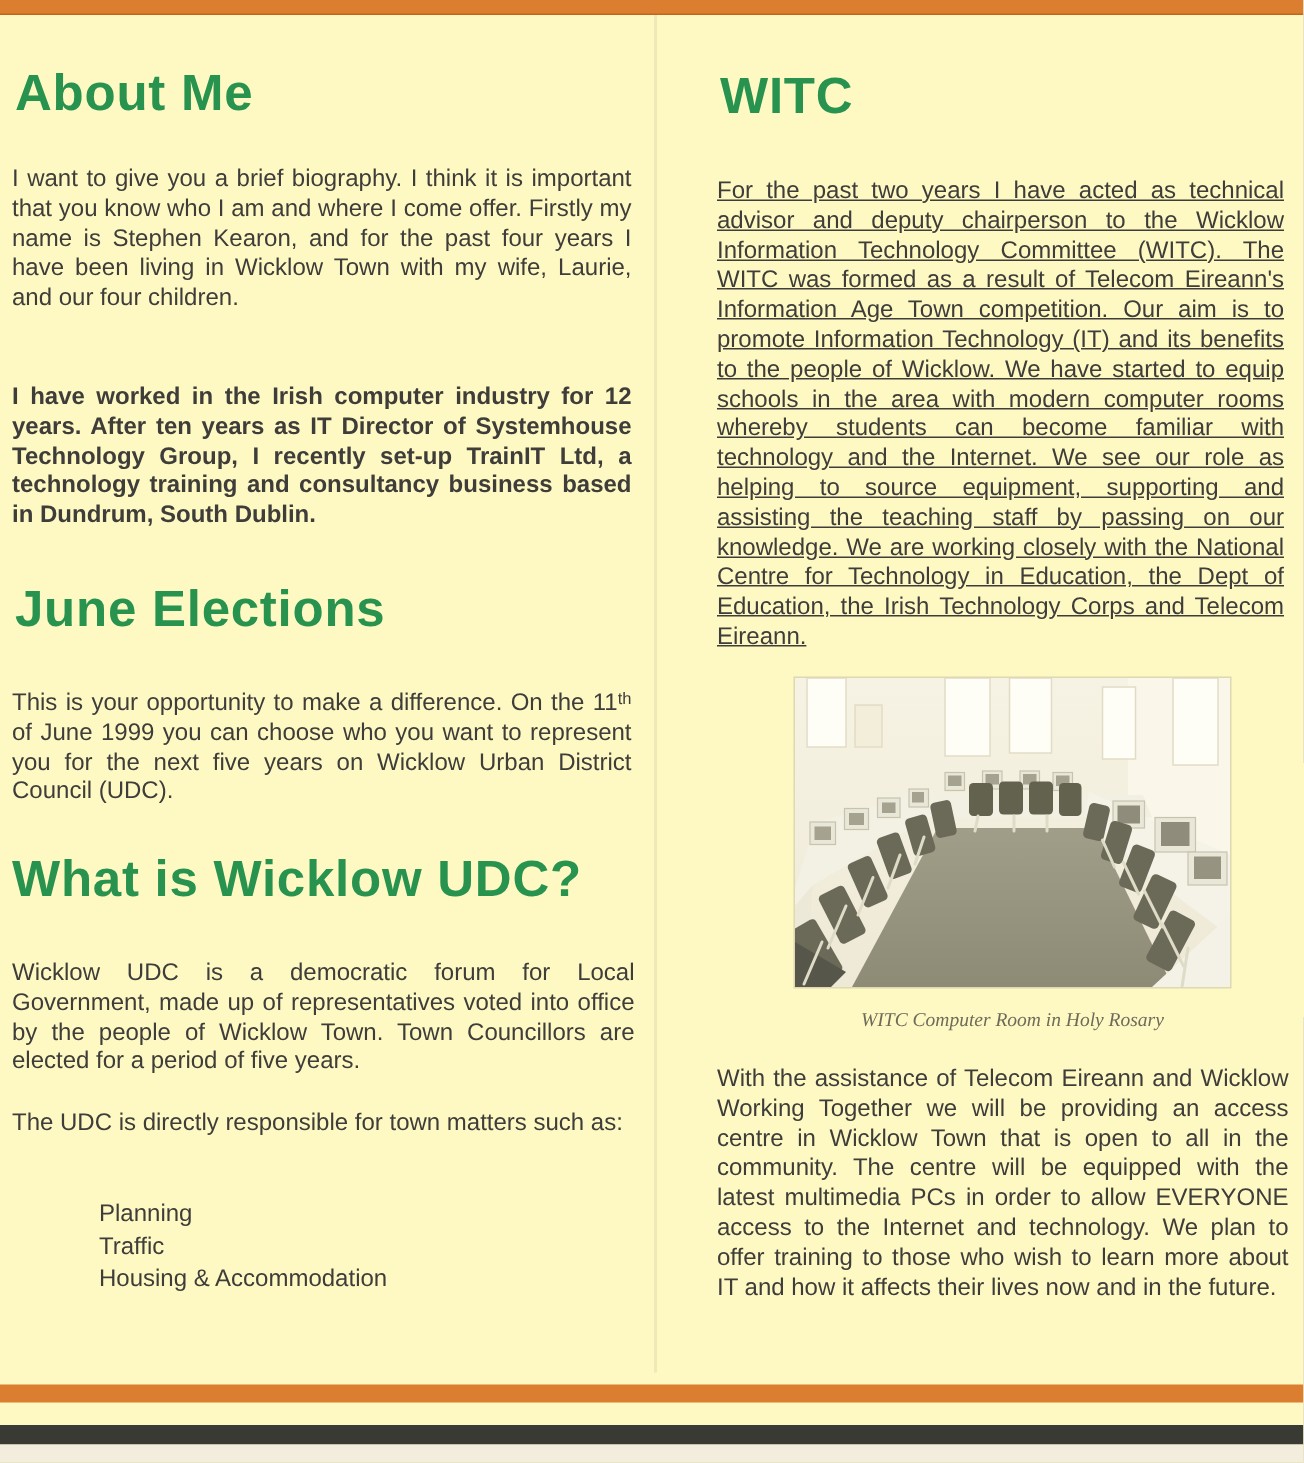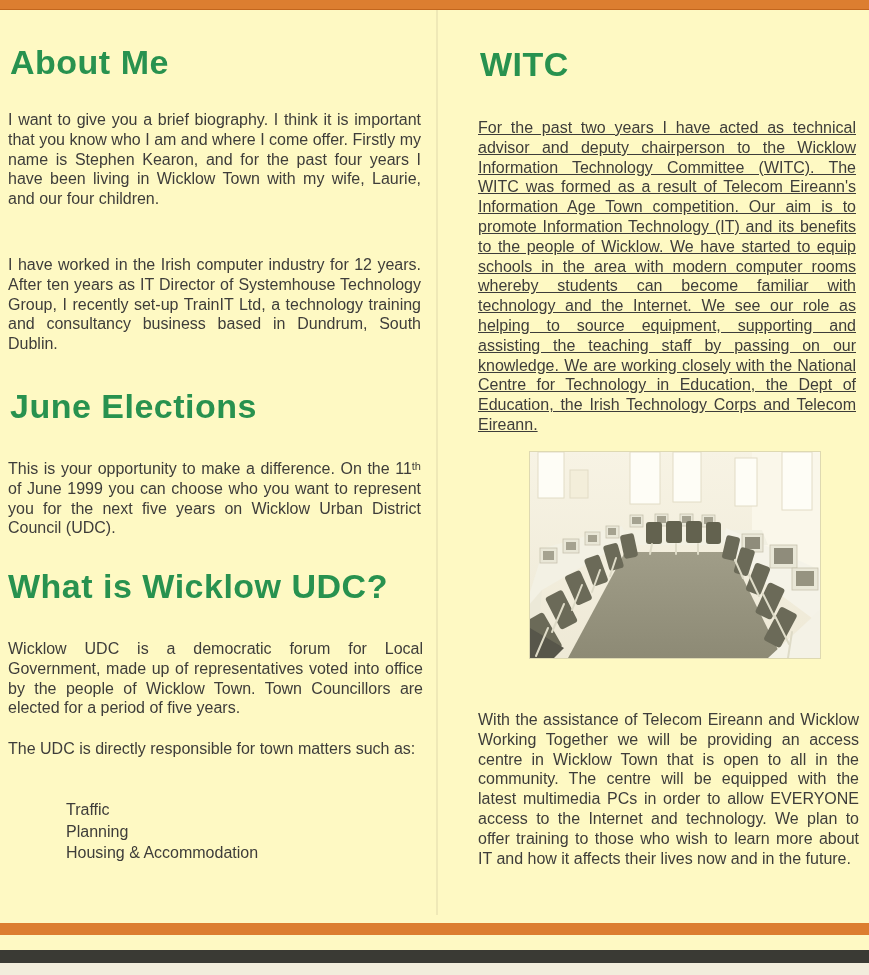--- a/index.html
+++ b/index.html
@@ -15,21 +15,21 @@
     font-family:"Liberation Sans", sans-serif;letter-spacing:0.5px;
   }
   .body{
     position:absolute;margin:0;font-size:16px;line-height:19.8px;color:#3e3d3a;
     text-align:justify;
   }
   .body sup{font-size:11px;vertical-align:4px;line-height:0;}
   
   .h-about{left:10px;top:44px;}
   .p-about1{left:8px;top:110px;width:413px;}
-  .p-about2{left:8px;top:255px;width:413px;}
+  .p-about2{left:8px;top:255px;width:413px;font-weight:bold;}
   .h-elect{left:10px;top:388px;}
   .p-elect{left:8px;top:459px;width:413px;}
   .h-udc{left:8px;top:568px;}
   .p-udc1{left:8px;top:639px;width:415px;}
   .p-udc2{left:8px;top:739px;width:415px;}
   .list{position:absolute;left:66px;top:799px;font-size:16px;line-height:21.5px;color:#3e3d3a;}
   
   .h-witc{left:480px;top:46px;}
   .p-witc1{left:478px;top:118px;width:378px;text-decoration:underline;}
   .photo-fig{position:absolute;left:530px;top:452px;width:290px;margin:0;}
@@ -57,22 +57,22 @@
   <p class="body p-about2">I have worked in the Irish computer industry for 12 years. After ten years as IT Director of Systemhouse Technology Group, I recently set-up TrainIT Ltd, a technology training and consultancy business based in Dundrum, South Dublin.</p>
 
   <h1 class="heading h-elect">June Elections</h1>
   <p class="body p-elect"><span>This is your opportunity to make a difference. On the 11</span><sup>th</sup><span> of June 1999 you can choose who you want to represent you for the next five years on Wicklow Urban District Council (UDC).</span></p>
 
   <h1 class="heading h-udc">What is Wicklow UDC?</h1>
   <p class="body p-udc2">The UDC is directly responsible for town matters such as:</p>
   <p class="body p-udc1">Wicklow UDC is a democratic forum for Local Government, made up of representatives voted into office by the people of Wicklow Town. Town Councillors are elected for a period of five years.</p>
 
   <div class="list">
+    <div class="list-item">Planning</div>
     <div class="list-item">Traffic</div>
-    <div class="list-item">Planning</div>
     <div class="list-item">Housing &amp; Accommodation</div>
   </div>
 
   <h1 class="heading h-witc">WITC</h1>
   <p class="body p-witc1">For the past two years I have acted as technical advisor and deputy chairperson to the Wicklow Information Technology Committee (WITC). The WITC was formed as a result of Telecom Eireann's Information Age Town competition. Our aim is to promote Information Technology (IT) and its benefits to the people of Wicklow. We have started to equip schools in the area with modern computer rooms whereby students can become familiar with technology and the Internet. We see our role as helping to source equipment, supporting and assisting the teaching staff by passing on our knowledge. We are working closely with the National Centre for Technology in Education, the Dept of Education, the Irish Technology Corps and Telecom Eireann.</p>
 
   <figure class="photo-fig">
     <svg viewBox="0 0 290 206" aria-hidden="true">
       <defs>
         <linearGradient id="wallGrad" x1="0" y1="0" x2="0" y2="1">
@@ -168,20 +168,21 @@
         <line x1="205" y1="108" x2="213" y2="126"></line>
         <line x1="219" y1="123" x2="229" y2="144"></line>
         <line x1="233" y1="142" x2="245" y2="166"></line>
         <line x1="245" y1="164" x2="259" y2="192"></line>
         <line x1="122" y1="92" x2="120" y2="102"></line>
         <line x1="146" y1="92" x2="146" y2="102"></line>
         <line x1="168" y1="92" x2="168" y2="102"></line>
         <line x1="262" y1="180" x2="258" y2="206"></line>
       </g>
     </svg>
+    <figcaption class="caption">WITC Computer Room in Holy Rosary</figcaption>
   </figure>
 
   <p class="body p-witc2">With the assistance of Telecom Eireann and Wicklow Working Together we will be providing an access centre in Wicklow Town that is open to all in the community. The centre will be equipped with the latest multimedia PCs in order to allow EVERYONE access to the Internet and technology. We plan to offer training to those who wish to learn more about IT and how it affects their lives now and in the future.</p>
 
   <div class="stripe-orange"></div>
   <div class="stripe-dark"></div>
   <div class="below-bar"></div>
 
 </div>
 

